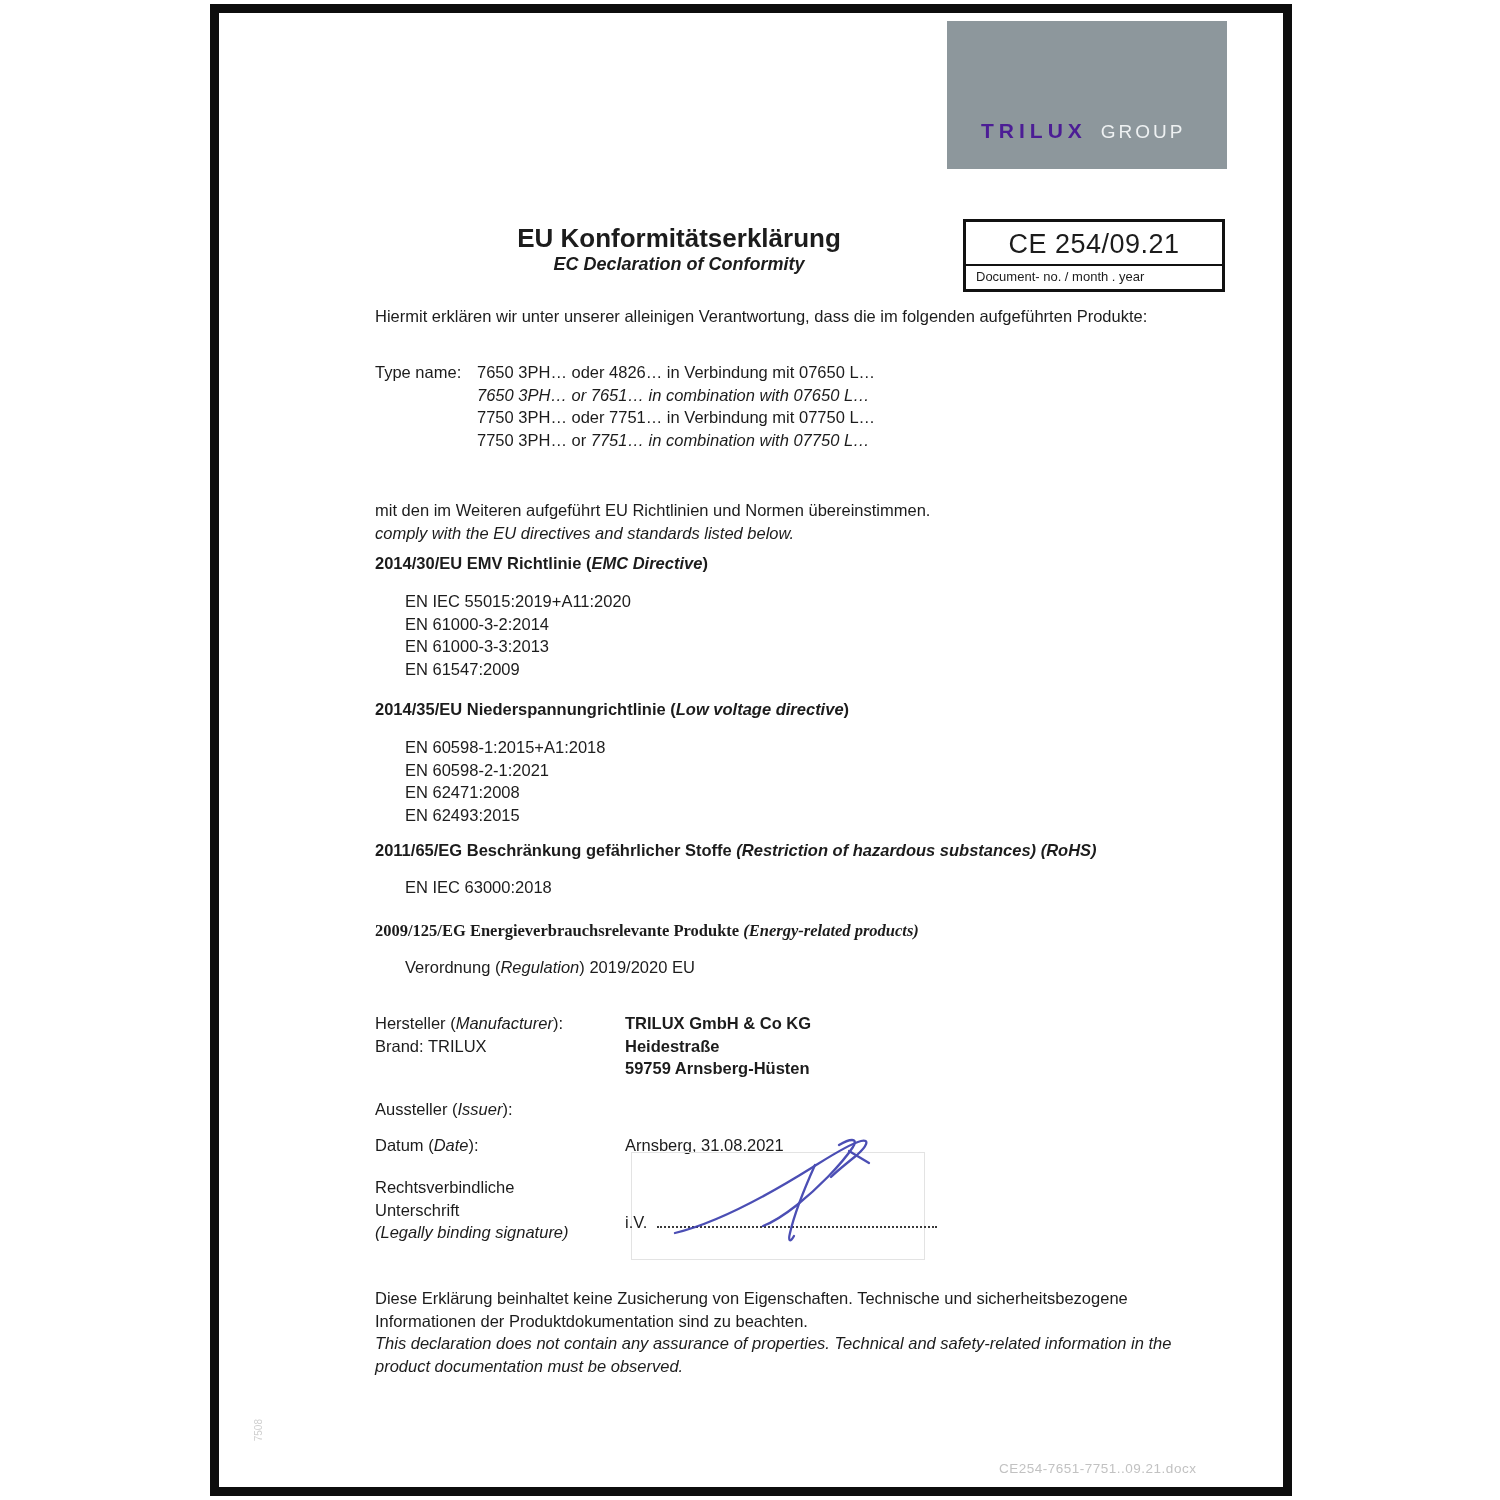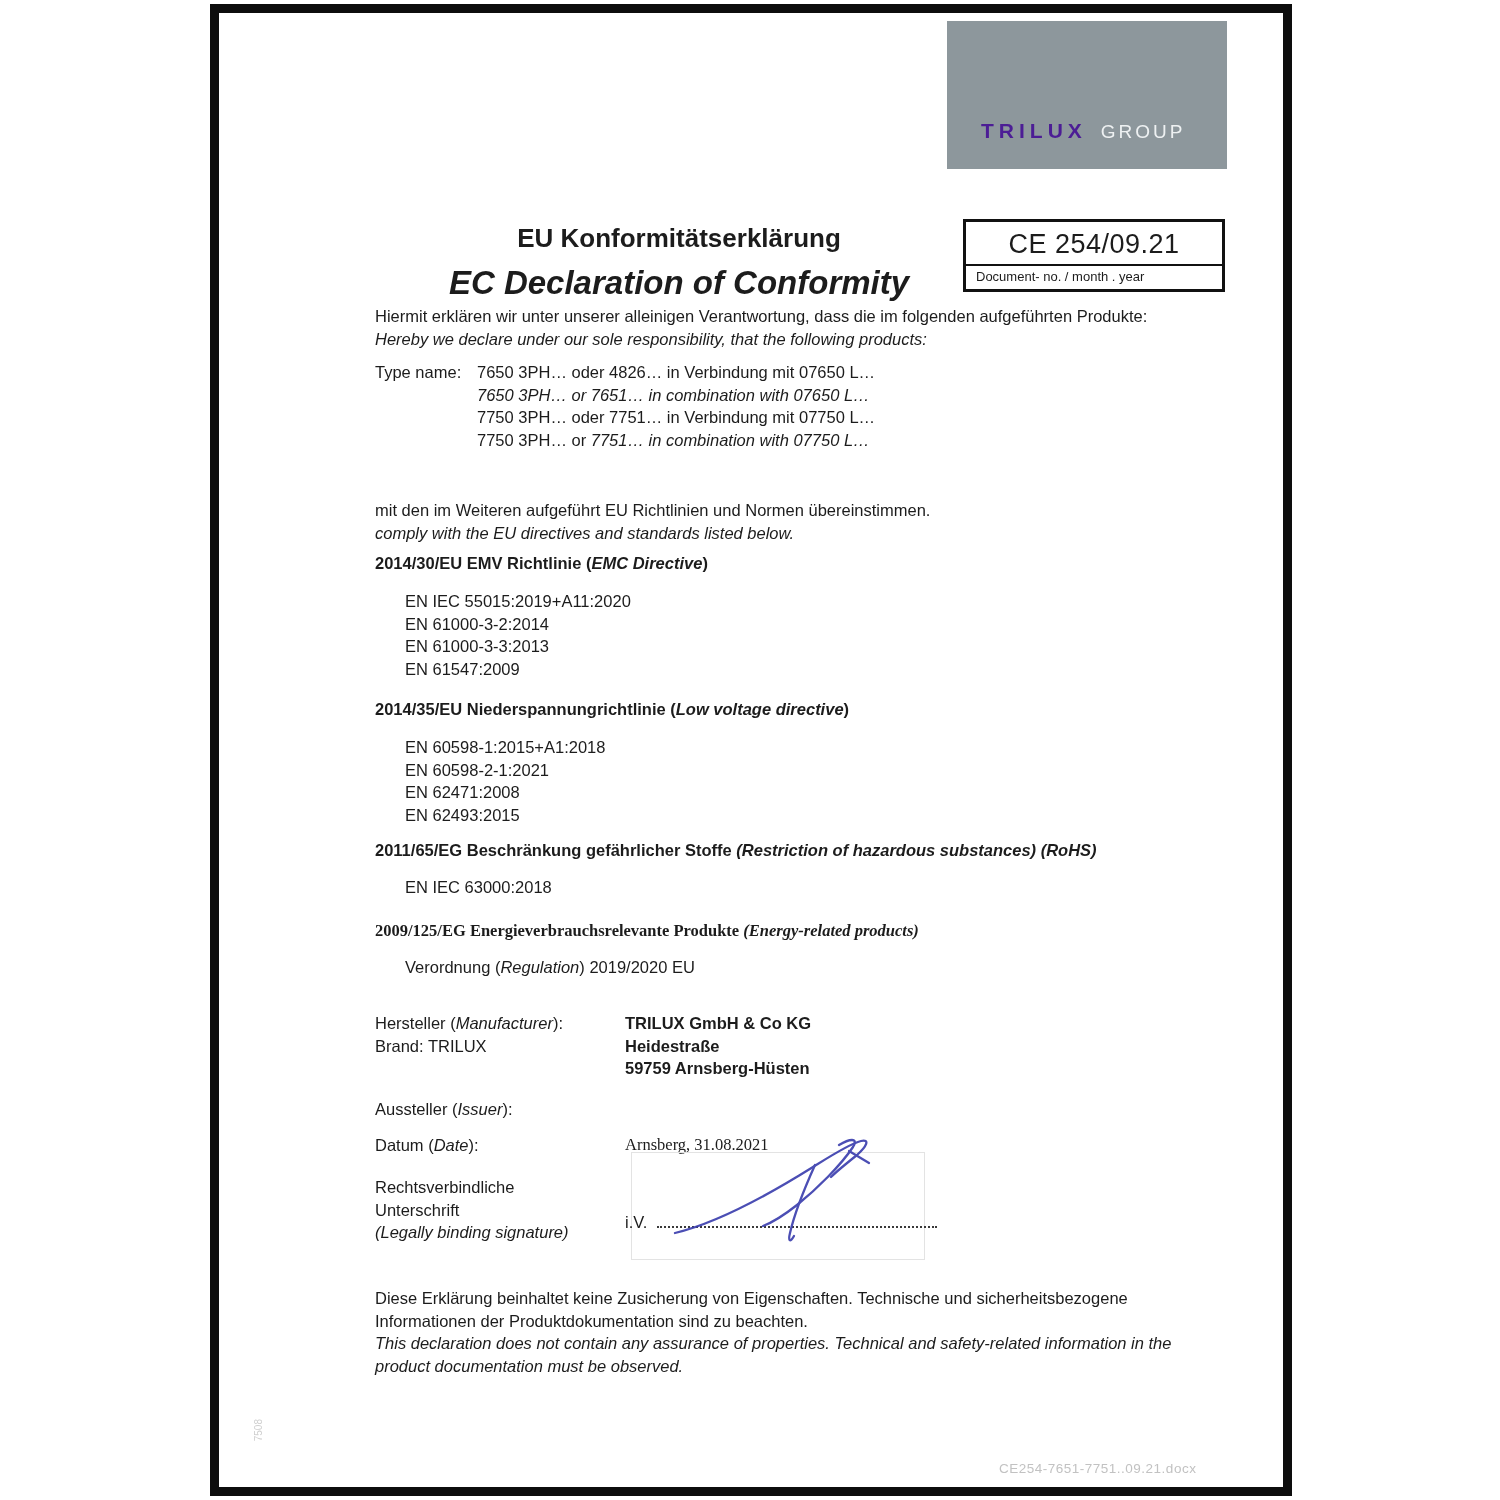--- a/index.html
+++ b/index.html
@@ -19,21 +19,21 @@
   
   .logo-box{
     left:728px;top:8px;width:280px;height:148px;background:#8d979c;
     display:flex;align-items:flex-end;padding:0 0 26px 34px;box-sizing:border-box;
   }
   .logo-brand{font-weight:bold;font-size:21px;letter-spacing:5px;color:#4c1d95;}
   .logo-suffix{font-size:19px;letter-spacing:3px;color:#eef1f2;margin-left:14px;}
   
   .title-block{left:150px;top:210px;width:620px;text-align:center;}
   .title-de{font-size:26px;font-weight:bold;}
-  .title-en{font-size:33px;font-weight:bold;font-style:italic;margin-top:10px;}
+  .title-en{font-size:18px;font-weight:bold;font-style:italic;margin-top:0;}
   
   .ce-box{left:744px;top:206px;width:262px;border:3px solid #111;box-sizing:border-box;background:#fff;}
   .ce-number{font-size:27px;text-align:center;padding:7px 4px 4px;letter-spacing:0.5px;}
   .ce-divider{border-top:2px solid #111;margin:0;}
   .ce-caption{font-size:13px;padding:3px 6px 5px 10px;}
   
   .heading{font-size:16.5px;font-weight:bold;}
   .standards{font-size:16.5px;line-height:22.5px;}
   
   .label-col{font-size:16.5px;line-height:22.5px;}
@@ -64,21 +64,20 @@
   </div>
 
   <div class="abs ce-box">
     <div class="ce-number">CE 254/09.21</div>
     <div class="ce-divider"></div>
     <div class="ce-caption">Document- no. / month . year</div>
   </div>
 
   <div class="abs body-text" style="left:156px;top:292px;width:880px;">
     <div>Hiermit erklären wir unter unserer alleinigen Verantwortung, dass die im folgenden aufgeführten Produkte:</div>
-    <div class="it">Hereby we declare under our sole responsibility, that the following products:</div>
   </div>
 
   <div class="abs body-text" style="left:156px;top:348px;display:flex;">
     <div class="type-label" style="width:102px;">Type name:</div>
     <div class="type-lines">
       <div><span>7650 3PH… oder 4826… in Verbindung mit 07650 L…</span><span class="it"></span></div>
       <div><span></span><span class="it">7650 3PH… or 7651… in combination with 07650 L…</span></div>
       <div><span>7750 3PH… oder 7751… in Verbindung mit 07750 L…</span><span class="it"></span></div>
       <div><span>7750 3PH… or </span><span class="it">7751… in combination with 07750 L…</span></div>
     </div>
@@ -133,21 +132,21 @@
     <div>59759 Arnsberg-Hüsten</div>
   </div>
 
   <div class="abs label-col" style="left:156px;top:1085px;">
     <span>Aussteller (</span><span class="it">Issuer</span><span>):</span>
   </div>
 
   <div class="abs label-col" style="left:156px;top:1121px;">
     <span>Datum (</span><span class="it">Date</span><span>):</span>
   </div>
-  <div class="abs value-col" style="left:406px;top:1121px;font-family:Liberation Serif, serif;">Arnsberg, 31.08.2021</div>
+  <div class="abs value-col" style="left:406px;top:1121px;">Arnsberg, 31.08.2021</div>
 
   <div class="abs label-col" style="left:156px;top:1163px;">
     <div>Rechtsverbindliche</div>
     <div>Unterschrift</div>
     <div><span class="it">(</span><span class="it">Legally binding signature</span><span class="it">)</span></div>
   </div>
 
   <div class="abs sig-frame" style="left:412px;top:1139px;width:292px;height:106px;"></div>
 
   <div class="abs value-col" style="left:406px;top:1198px;">

